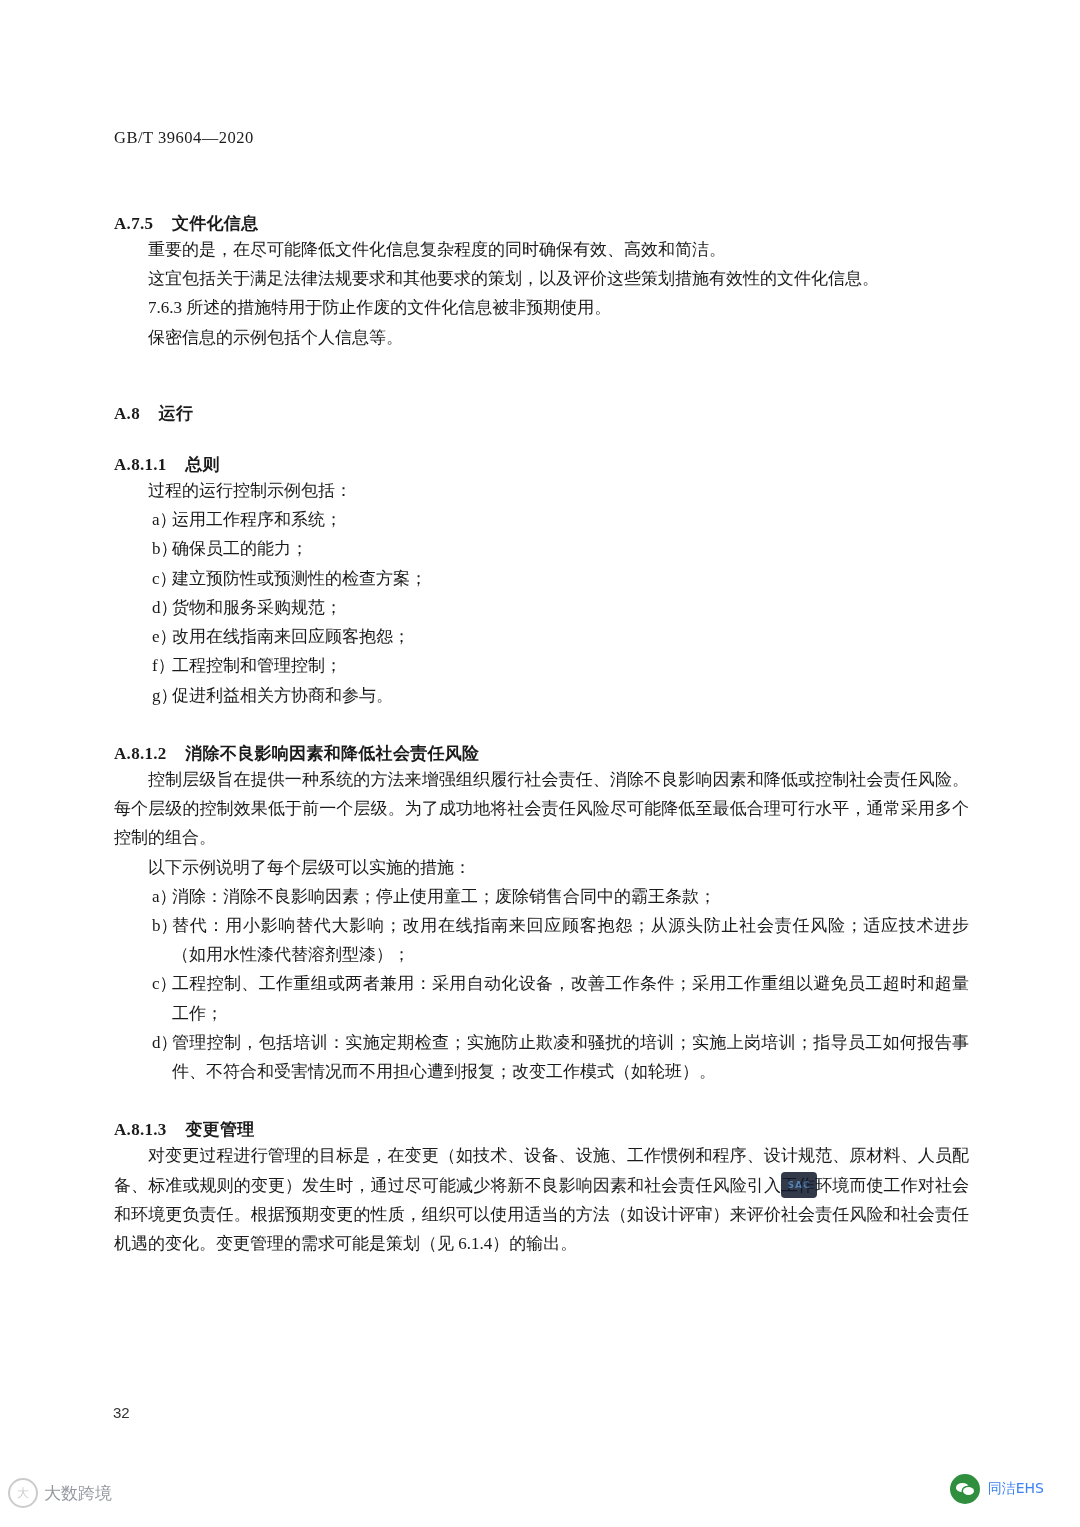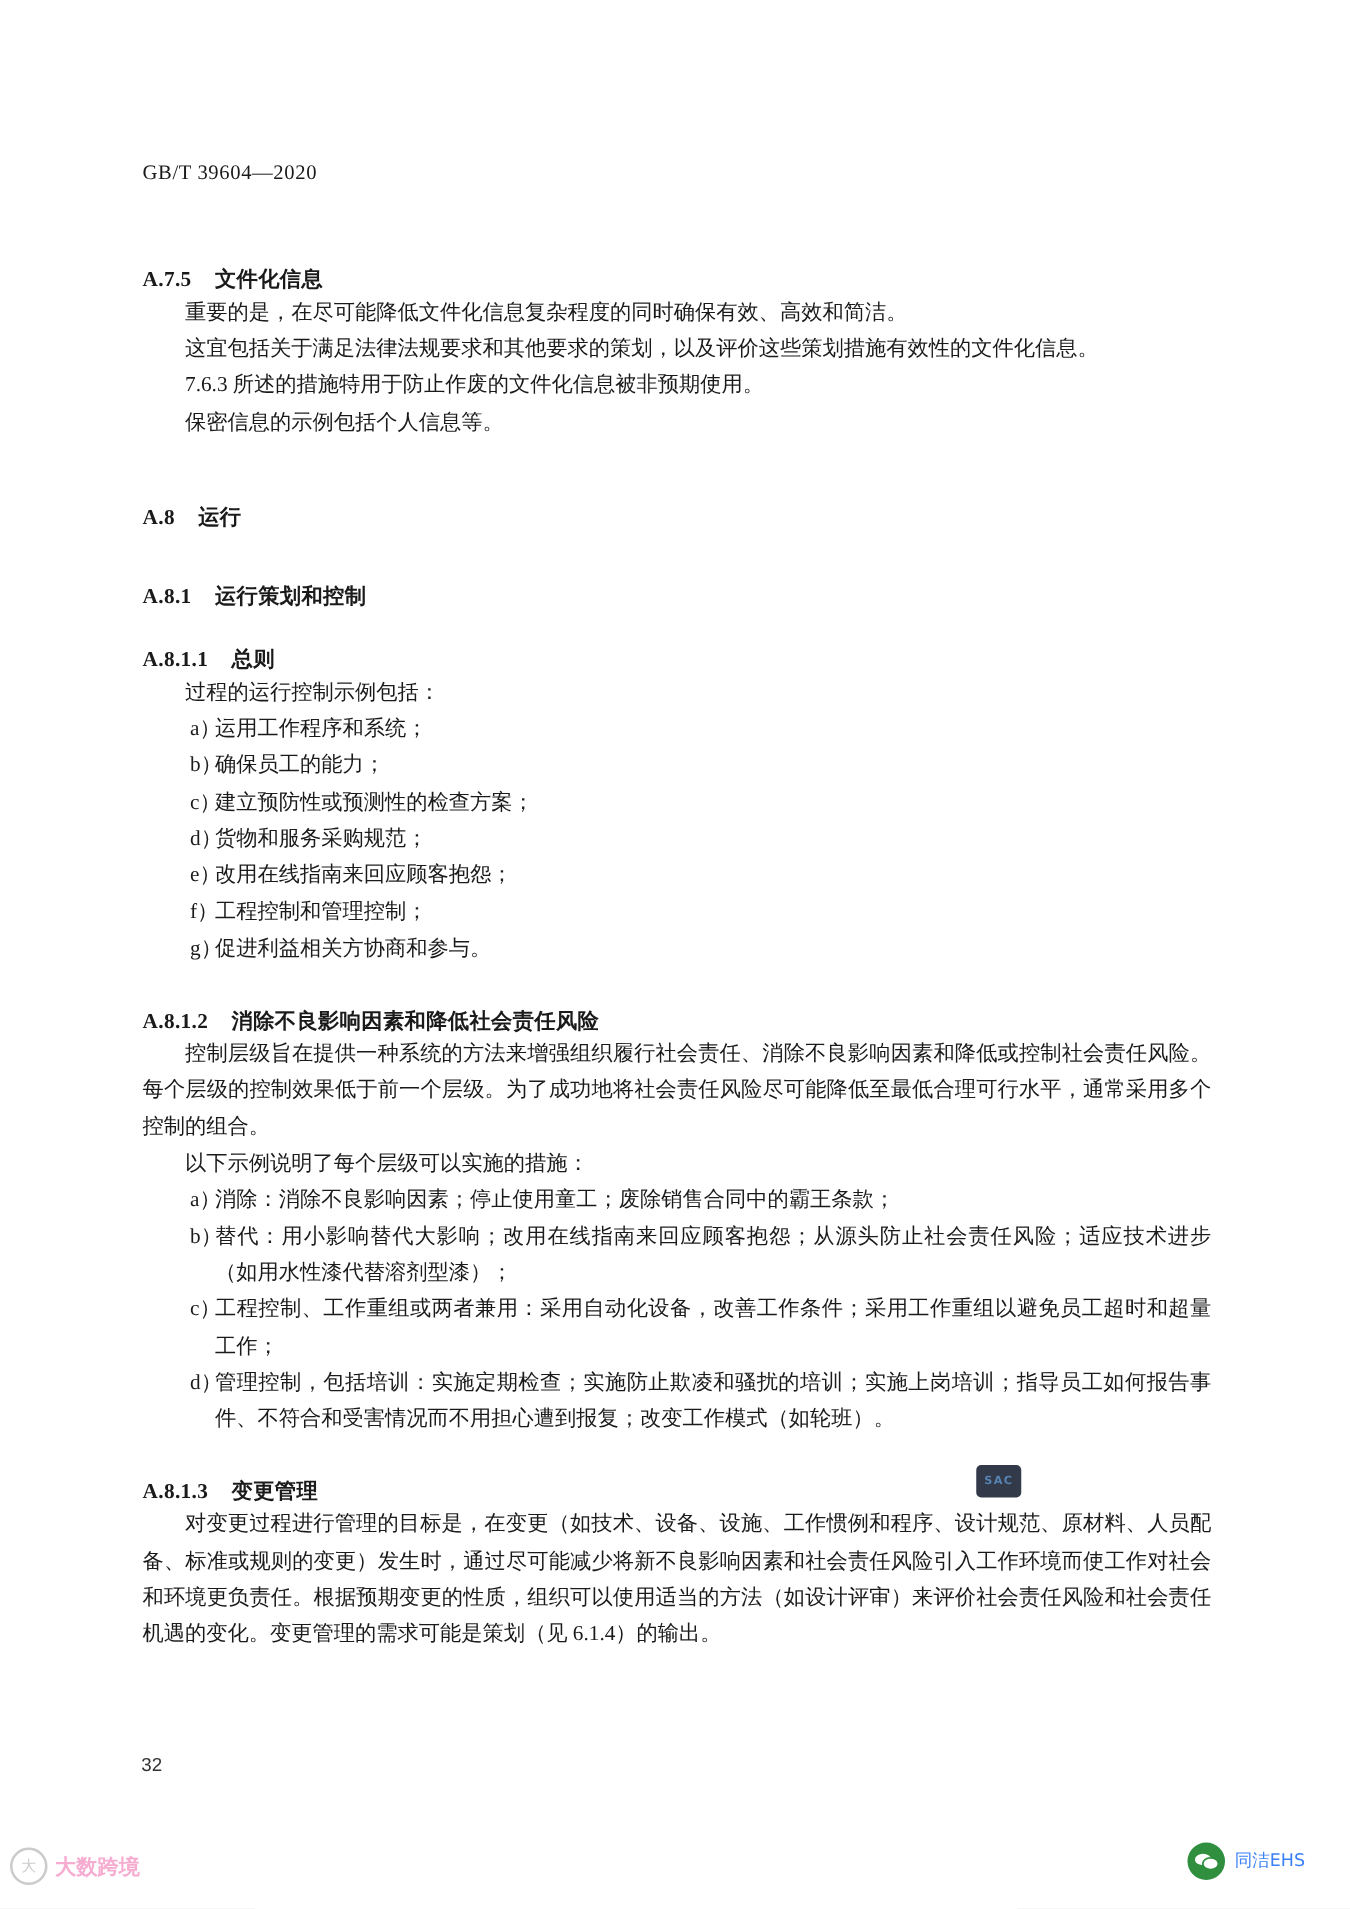--- a/index.html
+++ b/index.html
@@ -125,23 +125,22 @@
     border: 2px solid #8e8e8e;
     display: flex;
     align-items: center;
     justify-content: center;
     font-size: 12px;
     color: #8e8e8e;
     font-family: "DejaVu Sans", sans-serif;
   }
   .wm-left .wmk-text {
     font-size: 17px;
-    color: #ec4899;
+    color: #0f172a;
     font-family: "DejaVu Sans", "Liberation Sans", sans-serif;
-    font-weight: bold;
   }
   
   .wm-right {
     position: absolute;
     right: 36px;
     top: 1474px;
     display: flex;
     align-items: center;
     gap: 8px;
   }
@@ -188,23 +187,20 @@
     </div>
     <p class="body indent block">重要的是，在尽可能降低文件化信息复杂程度的同时确保有效、高效和简洁。</p>
     <p class="body indent tight">这宜包括关于满足法律法规要求和其他要求的策划，以及评价这些策划措施有效性的文件化信息。</p>
     <p class="body indent tight">7.6.3 所述的措施特用于防止作废的文件化信息被非预期使用。</p>
     <p class="body indent tight">保密信息的示例包括个人信息等。</p>
 
     <div class="sec-h sec-a8">
       <span class="num">A.8</span>&nbsp;&nbsp;&nbsp;<span>运行</span>
     </div>
 
-    <div class="sec-h sec-a81">
-      <span class="num">A.8.1</span>&nbsp;&nbsp;&nbsp;<span>运行策划和控制</span>
-    </div>
 
     <div class="sec-h sec-a811">
       <span class="num">A.8.1.1</span>&nbsp;&nbsp;&nbsp;<span>总则</span>
     </div>
     <p class="body indent tight">过程的运行控制示例包括：</p>
     <ul class="alist">
       <li>
           <span class="marker">a）</span>
           <span class="txt">运用工作程序和系统；</span>
         </li>

